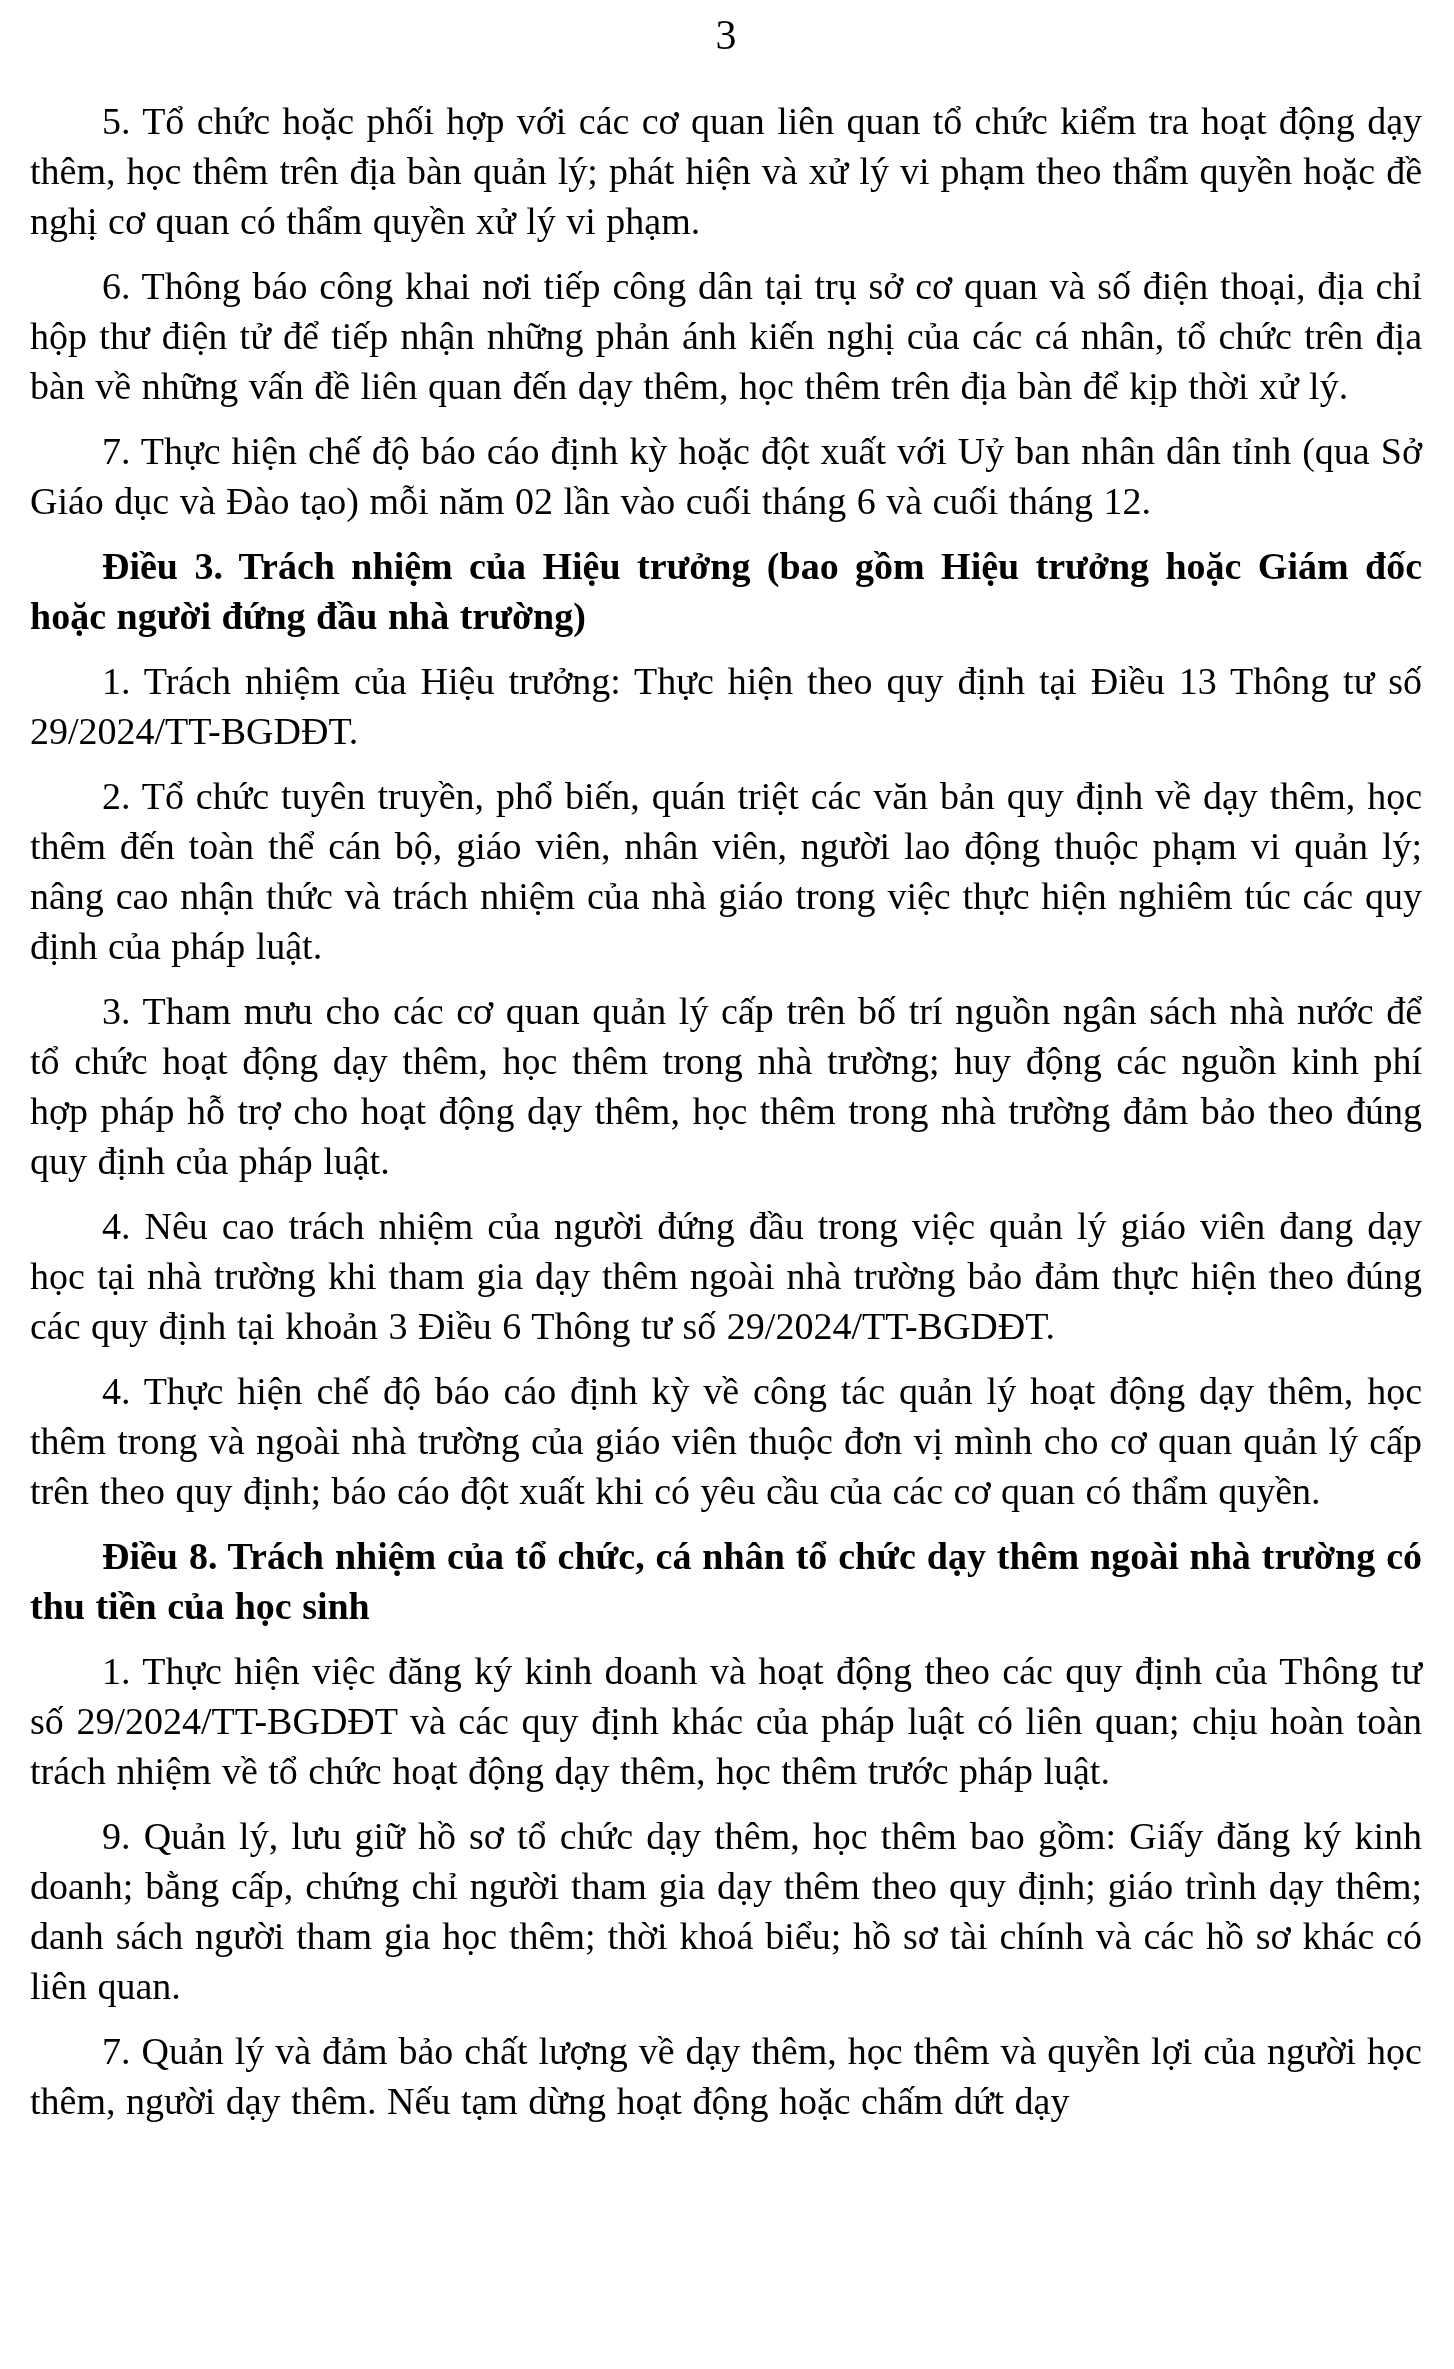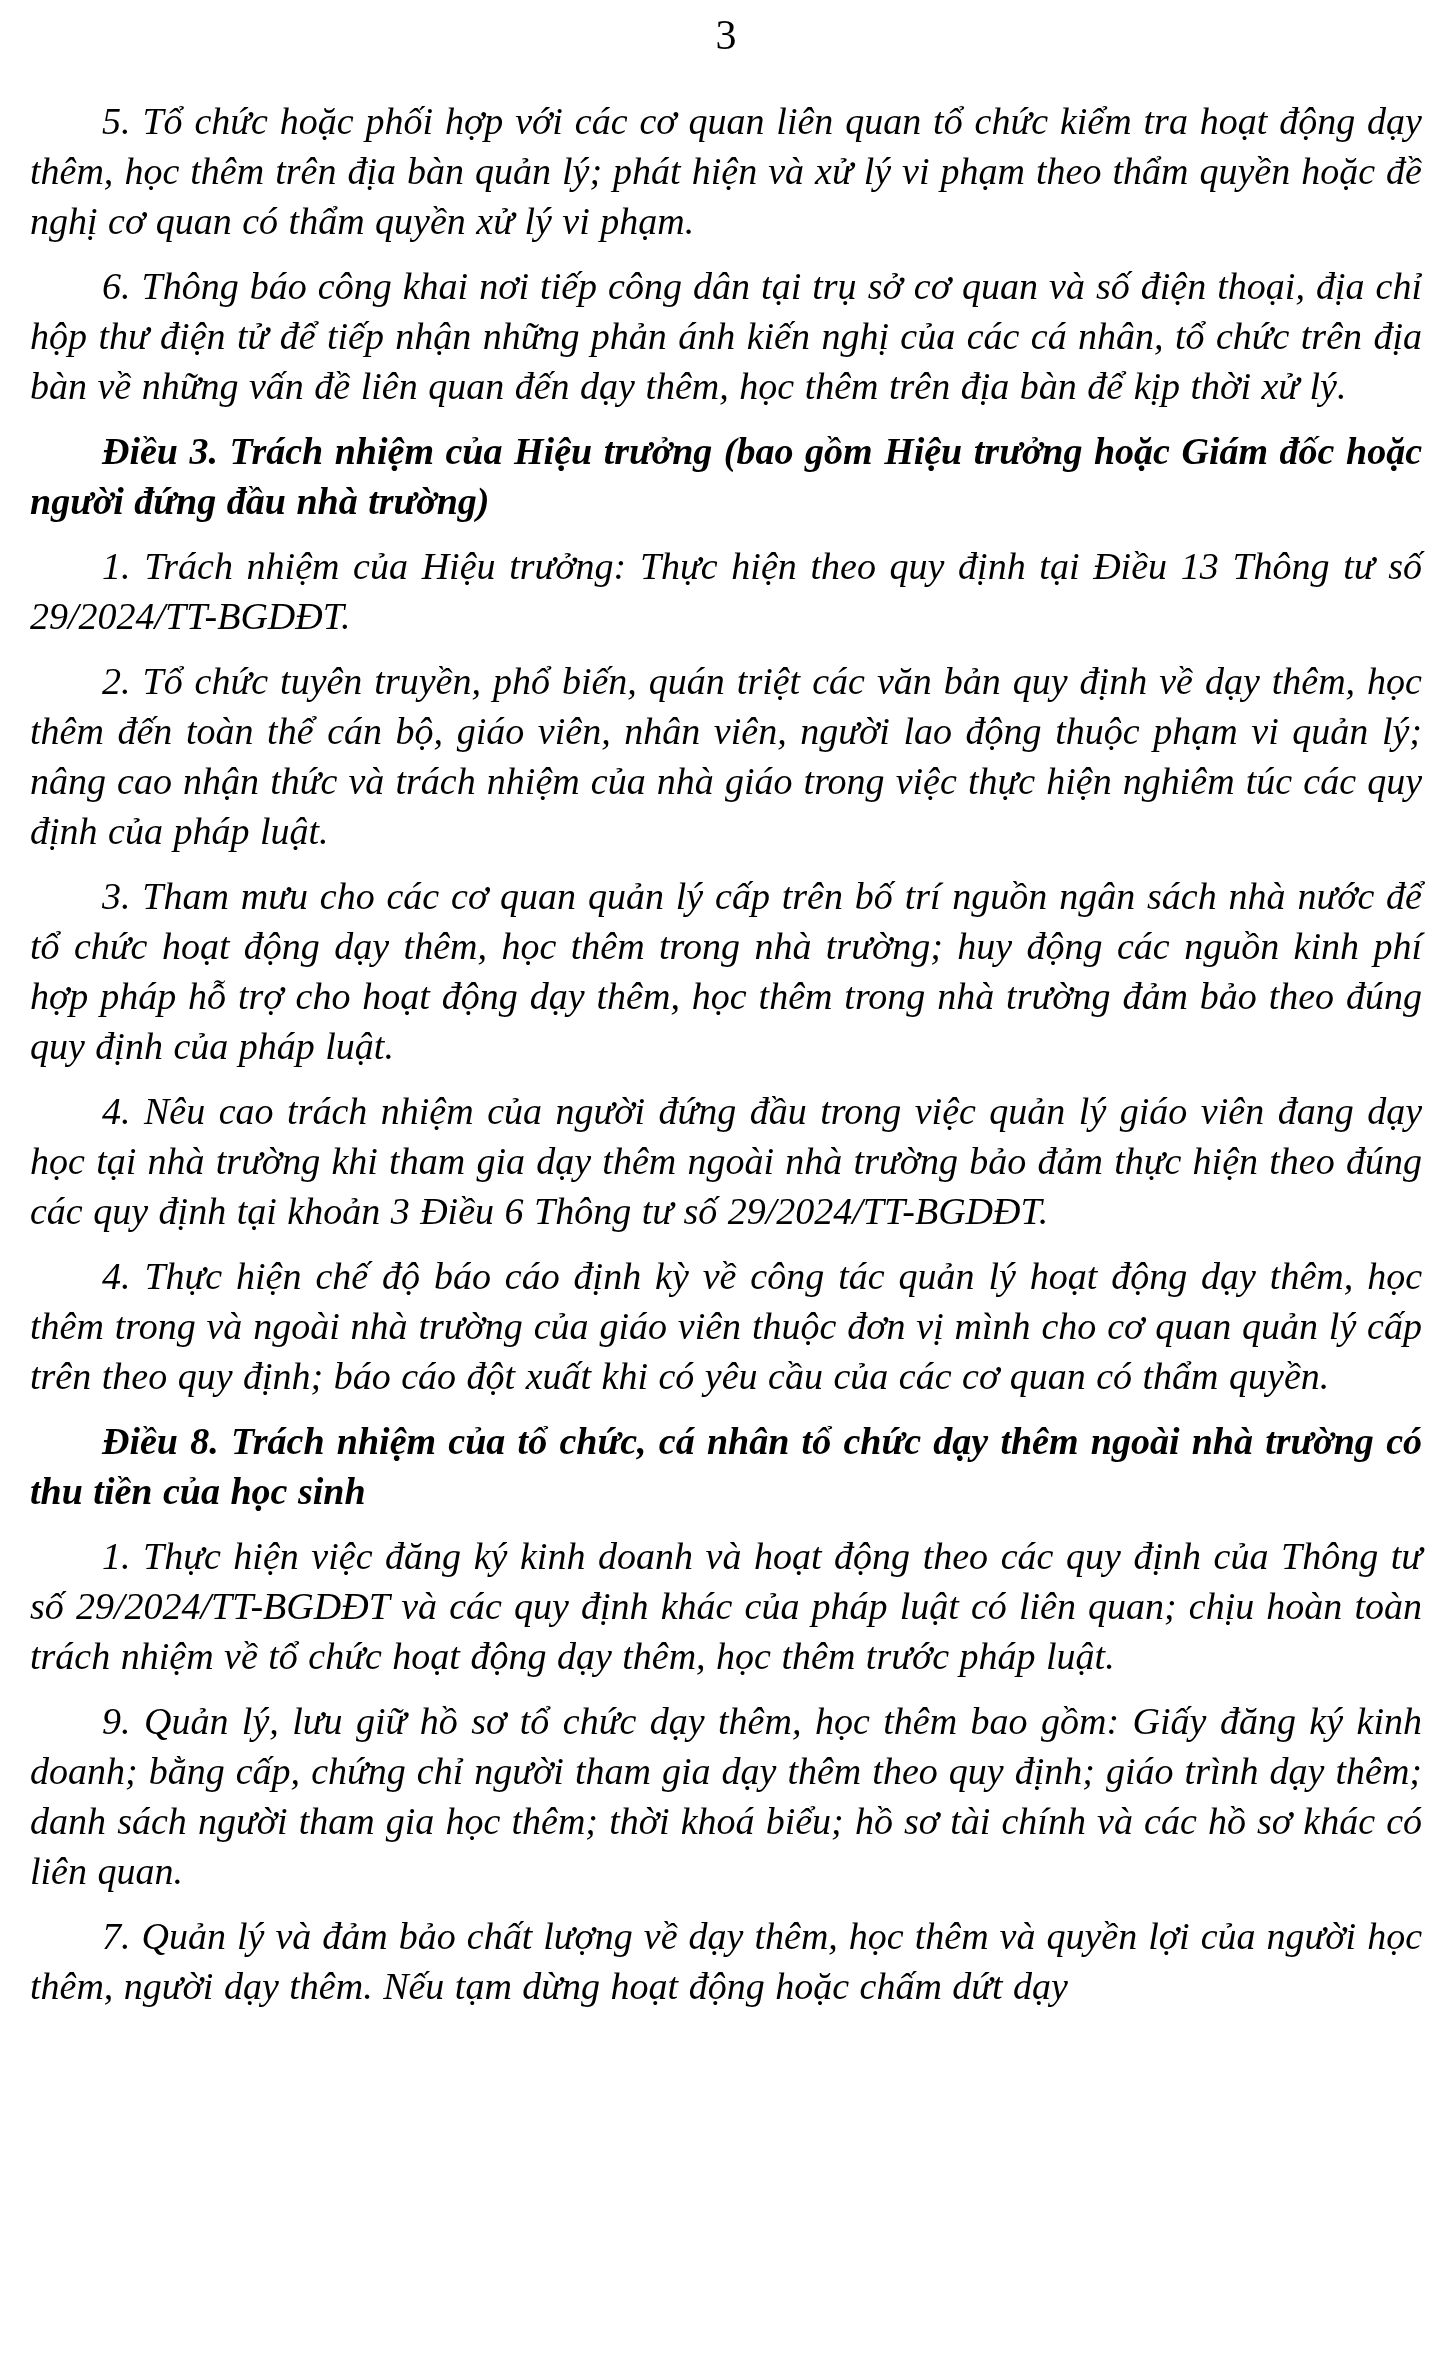--- a/index.html
+++ b/index.html
@@ -24,37 +24,37 @@
     line-height: 50px;
     margin: 0 0 36px 0;
   }
   p.para {
     margin: 0 0 15px 0;
     font-size: 38px;
     line-height: 50px;
     text-align: justify;
     text-indent: 72px;
     word-spacing: 1px;
-    font-style: italic;
   }
   p.para.heading {
     font-weight: bold;
   }
 </style>
 </head>
 <body>
 
 <div class="page">
 
   <div class="page-number">3</div>
 
   <p class="para">5. Tổ chức hoặc phối hợp với các cơ quan liên quan tổ chức kiểm tra hoạt động dạy thêm, học thêm trên địa bàn quản lý; phát hiện và xử lý vi phạm theo thẩm quyền hoặc đề nghị cơ quan có thẩm quyền xử lý vi phạm.</p>
 
   <p class="para">6. Thông báo công khai nơi tiếp công dân tại trụ sở cơ quan và số điện thoại, địa chỉ hộp thư điện tử để tiếp nhận những phản ánh kiến nghị của các cá nhân, tổ chức trên địa bàn về những vấn đề liên quan đến dạy thêm, học thêm trên địa bàn để kịp thời xử lý.</p>
 
+  <p class="para">7. Thực hiện chế độ báo cáo định kỳ hoặc đột xuất với Uỷ ban nhân dân tỉnh (qua Sở Giáo dục và Đào tạo) mỗi năm 02 lần vào cuối tháng 6 và cuối tháng 12.</p>
 
   <p class="para heading">Điều 3. Trách nhiệm của Hiệu trưởng (bao gồm Hiệu trưởng hoặc Giám đốc hoặc người đứng đầu nhà trường)</p>
 
   <p class="para">1. Trách nhiệm của Hiệu trưởng: Thực hiện theo quy định tại Điều 13 Thông tư số 29/2024/TT-BGDĐT.</p>
 
   <p class="para">2. Tổ chức tuyên truyền, phổ biến, quán triệt các văn bản quy định về dạy thêm, học thêm đến toàn thể cán bộ, giáo viên, nhân viên, người lao động thuộc phạm vi quản lý; nâng cao nhận thức và trách nhiệm của nhà giáo trong việc thực hiện nghiêm túc các quy định của pháp luật.</p>
 
   <p class="para">3. Tham mưu cho các cơ quan quản lý cấp trên bố trí nguồn ngân sách nhà nước để tổ chức hoạt động dạy thêm, học thêm trong nhà trường; huy động các nguồn kinh phí hợp pháp hỗ trợ cho hoạt động dạy thêm, học thêm trong nhà trường đảm bảo theo đúng quy định của pháp luật.</p>
 
   <p class="para">4. Nêu cao trách nhiệm của người đứng đầu trong việc quản lý giáo viên đang dạy học tại nhà trường khi tham gia dạy thêm ngoài nhà trường bảo đảm thực hiện theo đúng các quy định tại khoản 3 Điều 6 Thông tư số 29/2024/TT-BGDĐT.</p>

